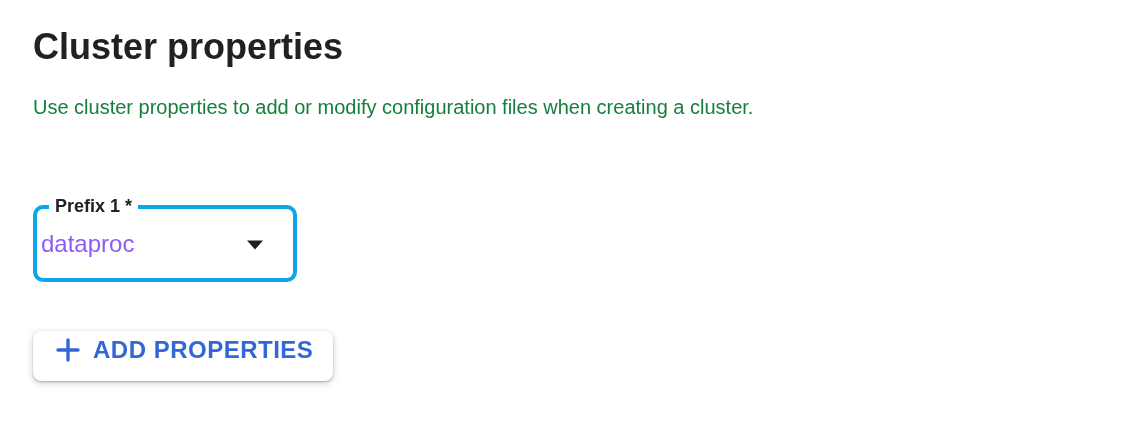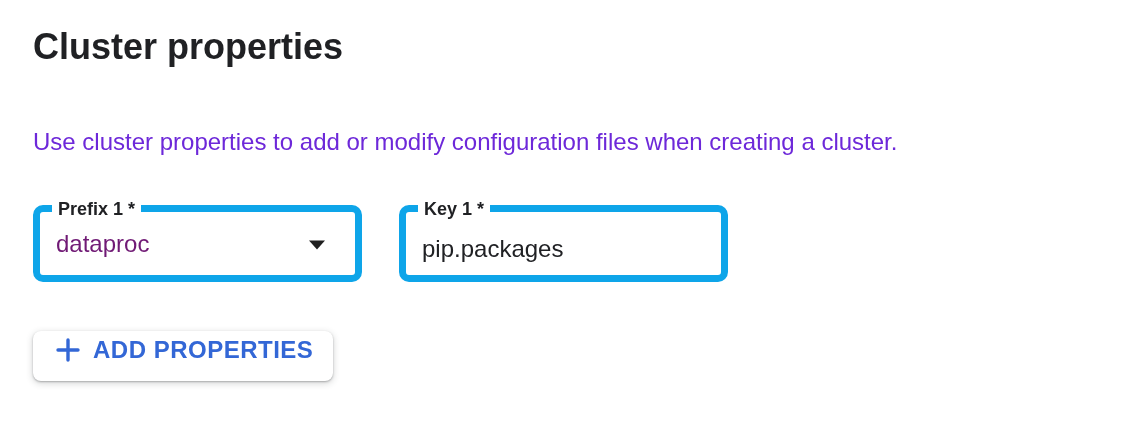--- a/index.html
+++ b/index.html
@@ -12,44 +12,44 @@
   }
   .page { position: relative; width: 1122px; height: 432px; background: #fff; }
 
   .page-title {
     position: absolute; left: 33px; top: 24px;
     font-size: 36px; font-weight: 700; letter-spacing: 0;
     color: #202124; line-height: 1.3; white-space: nowrap;
   }
   .page-desc {
     position: absolute; left: 33px; top: 94px;
-    font-size: 24px; font-weight: 400; color: #6d28d9;
-    line-height: 1.3; white-space: nowrap; margin-top: 32px;
+    font-size: 20px; font-weight: 400; color: #15803d;
+    line-height: 1.3; white-space: nowrap;
   }
 
   .fields-row {
     position: absolute; left: 33px; top: 205px;
     display: flex; gap: 37px;
   }
   .field {
-    position: relative; width: 329px; height: 77px;
-    border: 7px solid #0ea5e9; border-radius: 10px;
+    position: relative; width: 264px; height: 77px;
+    border: 4px solid #0ea5e9; border-radius: 10px;
     background: #fff;
     text-decoration: underline;
   }
   .field-label {
     position: absolute; top: -13px; left: 12px;
     background: #fff; padding: 0 6px;
     font-size: 18px; font-weight: 700; color: #202124;
     line-height: 1.15; white-space: nowrap;
   }
   .field-value {
-    position: absolute; left: 16px; top: 50%;
+    position: absolute; left: 4px; top: 50%;
     transform: translateY(-50%);
-    font-size: 24px; color: #701a75; white-space: nowrap;
+    font-size: 24px; color: #8b5cf6; white-space: nowrap;
   }
   .combobox { cursor: pointer; }
   .dropdown-arrow {
     position: absolute; right: 30px; top: 50%;
     transform: translateY(-40%);
     width: 0; height: 0;
     border-left: 8px solid transparent;
     border-right: 8px solid transparent;
     border-top: 9px solid #1f1f1f;
   }
@@ -88,24 +88,20 @@
   <p class="page-desc">Use cluster properties to add or modify configuration files when creating a cluster.</p>
 
   <div class="fields-row">
 
     <div class="field combobox" role="combobox">
       <span class="field-label">Prefix 1 *</span>
       <span class="field-value">dataproc</span>
       <span class="dropdown-arrow"></span>
     </div>
 
-    <div class="field">
-      <span class="field-label">Key 1 *</span>
-      <input type="text" value="pip.packages" style="">
-    </div>
 
 
   </div>
 
   <button class="add-btn">
     <svg class="plus-icon" viewBox="0 0 30 30" aria-hidden="true">
       <path d="M15 5 V25 M5 15 H25" stroke="#3367d6" stroke-width="3.4" fill="none" stroke-linecap="round"></path>
     </svg>
     <span class="btn-label">ADD PROPERTIES</span>
   </button>

